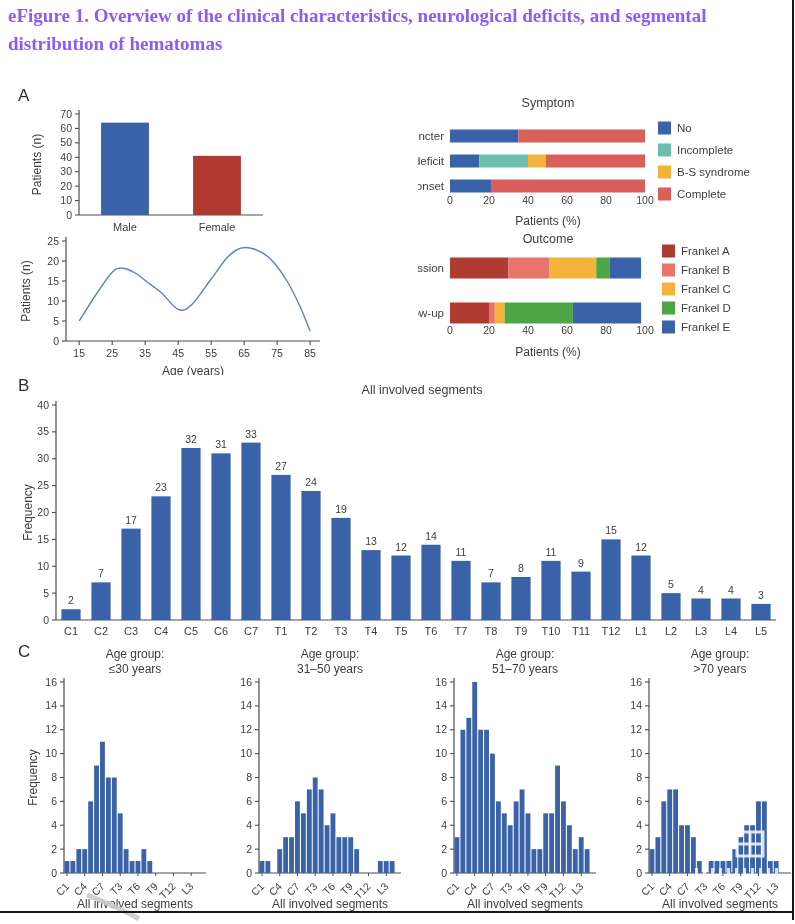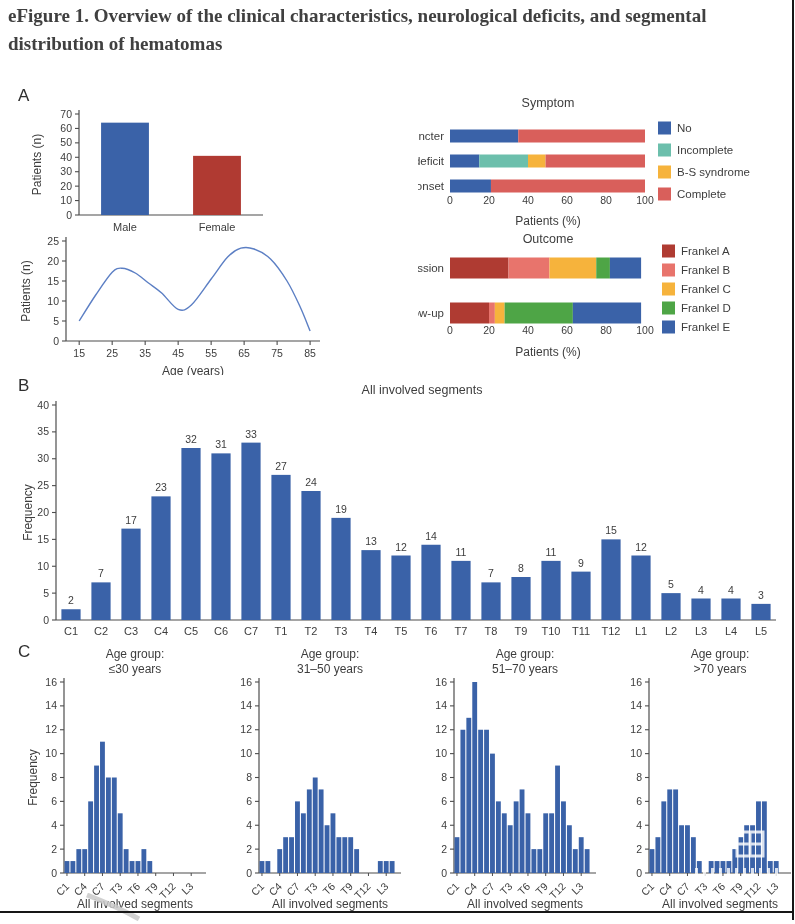--- a/index.html
+++ b/index.html
@@ -1,19 +1,19 @@
 <!DOCTYPE html>
 <html><head>
 <meta charset="utf-8">
 <style>
   html,body{margin:0;padding:0;background:#ffffff;}
   body{width:795px;height:924px;position:relative;font-family:"Liberation Sans",sans-serif;}
   #fig{position:absolute;left:0;top:0;width:795px;height:924px;background:#fff;overflow:hidden;}
   .doc-title{position:absolute;left:8px;top:2px;width:726px;margin:0;
-    font-family:"Liberation Serif",serif;font-weight:bold;font-size:19px;line-height:1.45;color:#404040;}
+    font-family:"Liberation Serif",serif;font-weight:bold;font-size:19px;line-height:1.45;color:#8b5cf6;}
   .panel-label{position:absolute;font-size:17px;color:#2f2f2f;}
   .chart{position:absolute;}
   svg{font-family:"Liberation Sans",sans-serif;display:block;}
   .border-right{position:absolute;right:1px;top:0;width:2px;height:920px;background:#161616;}
   .border-bottom{position:absolute;left:0;top:911px;width:793px;height:2px;background:#161616;}
   .wm{position:absolute;pointer-events:none;}
 </style>
 </head>
 <body>
 

